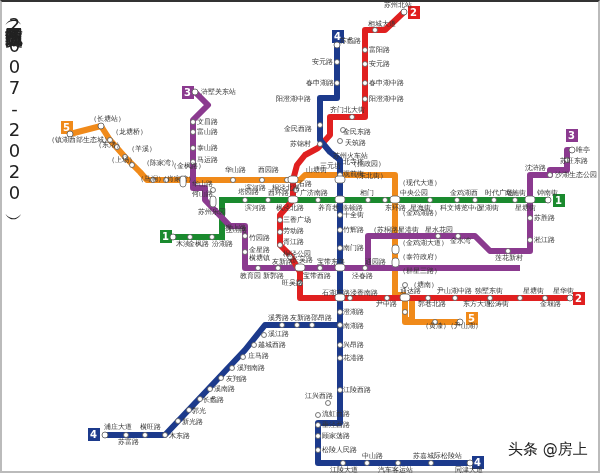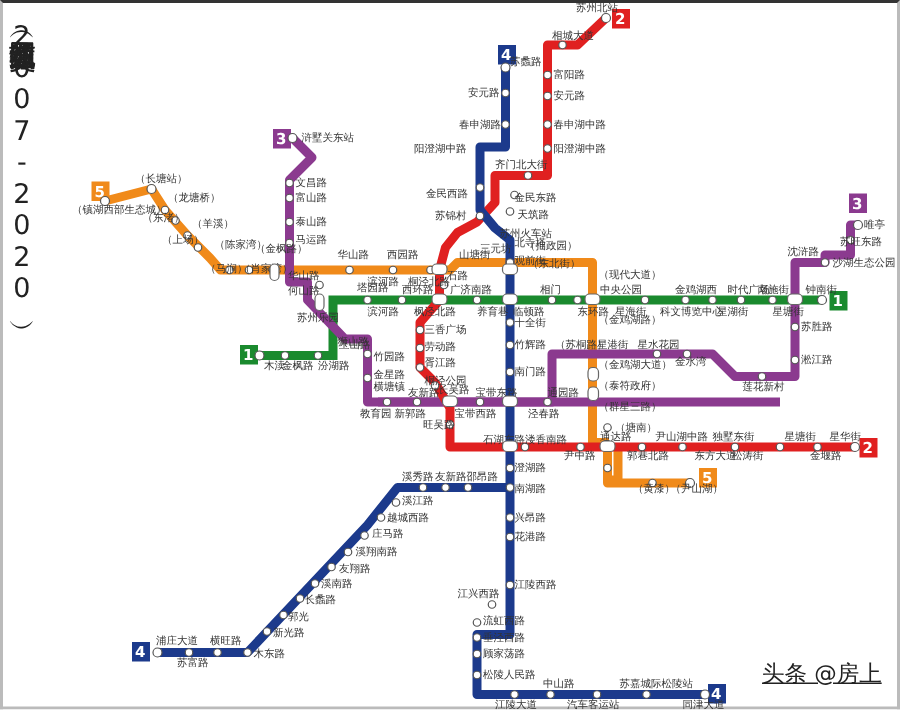--- a/index.html
+++ b/index.html
@@ -2,21 +2,21 @@
 <html><head>
 <meta charset="utf-8">
 <style>
   html,body{margin:0;padding:0;background:#ffffff;}
   body{width:600px;height:473px;position:relative;overflow:hidden;font-family:"DejaVu Sans","Liberation Sans",sans-serif;}
   .frame{position:absolute;left:0;top:0;width:600px;height:473px;box-sizing:border-box;border-top:2px solid #333;border-right:2px solid #bbb;border-bottom:2px solid #bbb;border-left:2px solid #bbb;}
   .title{position:absolute;left:3px;top:14px;width:22px;font-size:18px;line-height:21px;color:#222;writing-mode:vertical-rl;text-orientation:upright;letter-spacing:0;font-family:"DejaVu Sans",sans-serif;}
   svg{position:absolute;left:0;top:0;}
   .lbl{font-size:7px;fill:#333;font-family:"DejaVu Sans",sans-serif;}
   .badge-txt{font-size:10px;fill:#fff;font-weight:bold;font-family:"DejaVu Sans",sans-serif;}
-  .watermark{position:absolute;left:508px;top:440px;font-size:15px;color:#222;font-family:"DejaVu Sans",sans-serif;text-decoration:underline;}
+  .watermark{position:absolute;left:508px;top:440px;font-size:15px;color:#222;font-family:"DejaVu Sans",sans-serif;}
 </style>
 </head>
 <body>
 
 <div class="frame"></div>
 
 <div class="title">苏州轨道交通线网图（2007-2020）</div>
 
 <svg width="600" height="473" viewBox="0 0 600 473">
 

